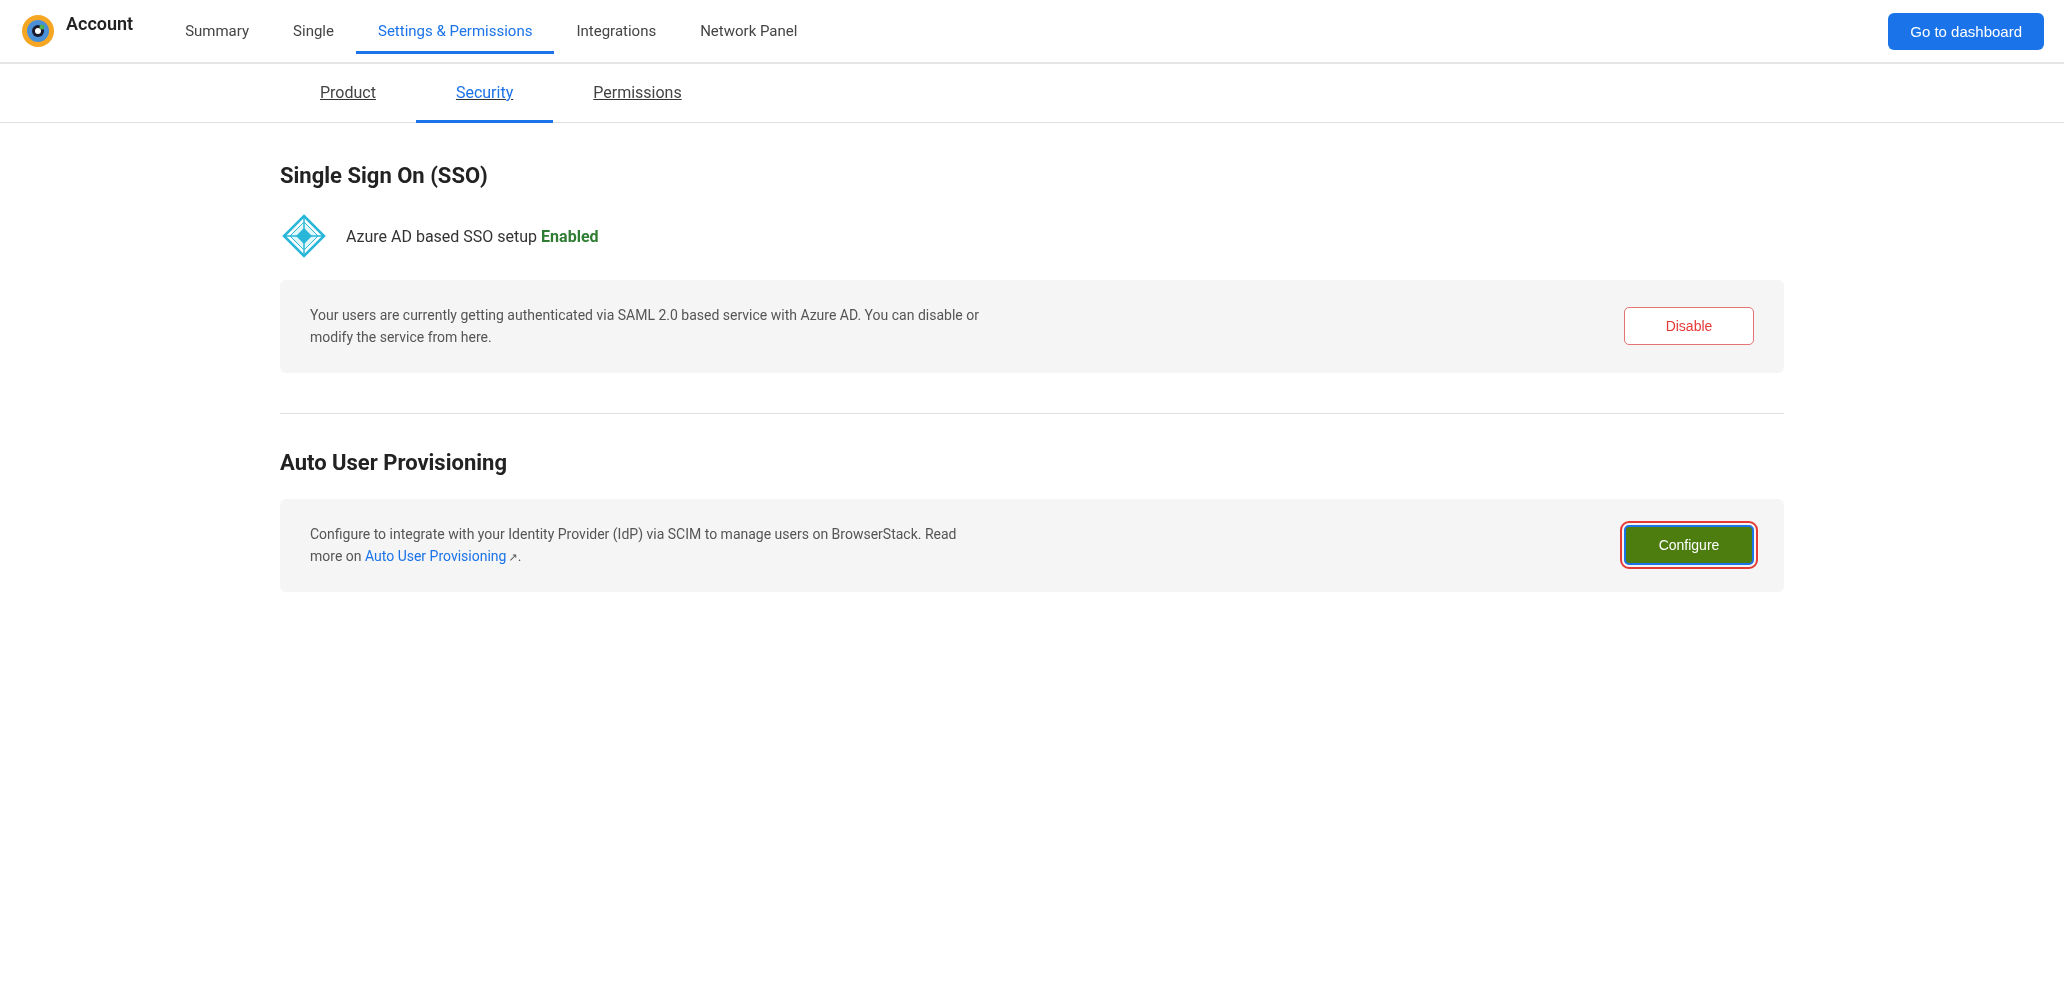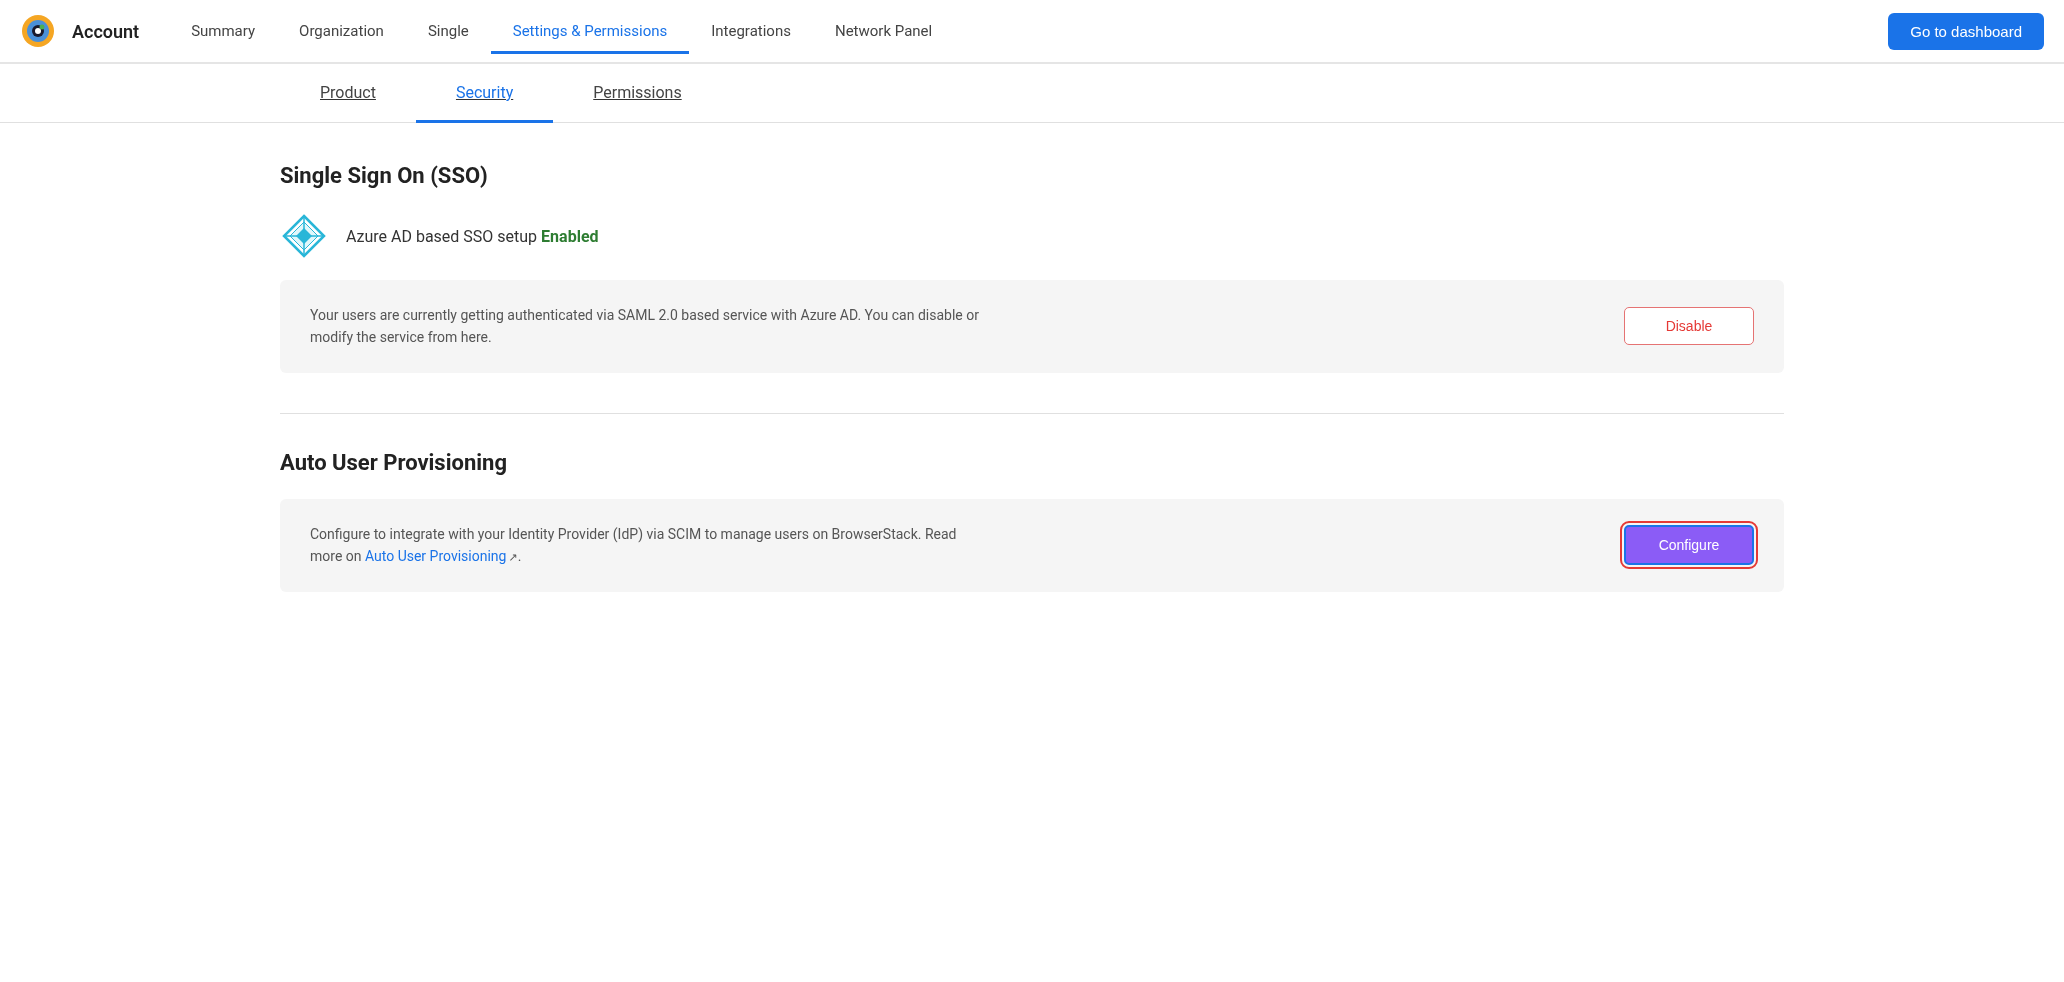--- a/index.html
+++ b/index.html
@@ -9,22 +9,21 @@
     .navbar {
       display: flex;
       align-items: center;
       height: 64px;
       border-bottom: 2px solid #e5e5e5;
       padding: 0 20px;
       background: #fff;
     }
     .navbar-brand {
       display: flex;
-      align-items: center;
-      gap: 16px;
+      gap: 10px;
       margin-right: 30px;
     }
     .brand-logo {
       width: 36px;
       height: 36px;
     }
     .brand-name {
       font-size: 18px;
       font-weight: 600;
       color: #222;
@@ -152,21 +151,21 @@
       border-radius: 5px;
       padding: 10px 30px;
       font-size: 14px;
       cursor: pointer;
       white-space: nowrap;
       min-width: 130px;
     }
 
     .btn-configure {
       border: 2.5px solid #1a73e8;
-      background: #8b5cf6;
+      background: #4d7c0f;
       color: #fff;
       border-radius: 5px;
       padding: 10px 30px;
       font-size: 14px;
       cursor: pointer;
       white-space: nowrap;
       min-width: 130px;
       outline: 2.5px solid #e53935;
       outline-offset: 2px;
     }
@@ -201,21 +200,20 @@
       <circle cx="18" cy="18" r="11" fill="#4a90d9"></circle>
       <circle cx="18" cy="18" r="6" fill="#1a1a2e"></circle>
       <circle cx="18" cy="18" r="3" fill="#fff"></circle>
       <circle cx="22" cy="14" r="2.5" fill="#4caf50"></circle>
     </svg>
     <span class="brand-name">Account</span>
   </div>
 
   <div class="nav-links">
     <a class="nav-link">Summary</a>
-    <a class="nav-link">Organization</a>
     <a class="nav-link">Single</a>
     <a class="nav-link active">Settings &amp; Permissions</a>
     <a class="nav-link">Integrations</a>
     <a class="nav-link">Network Panel</a>
   </div>
 
   <button class="navbar-cta">Go to dashboard</button>
 </nav>
 
 <div class="sub-tabs-container">

